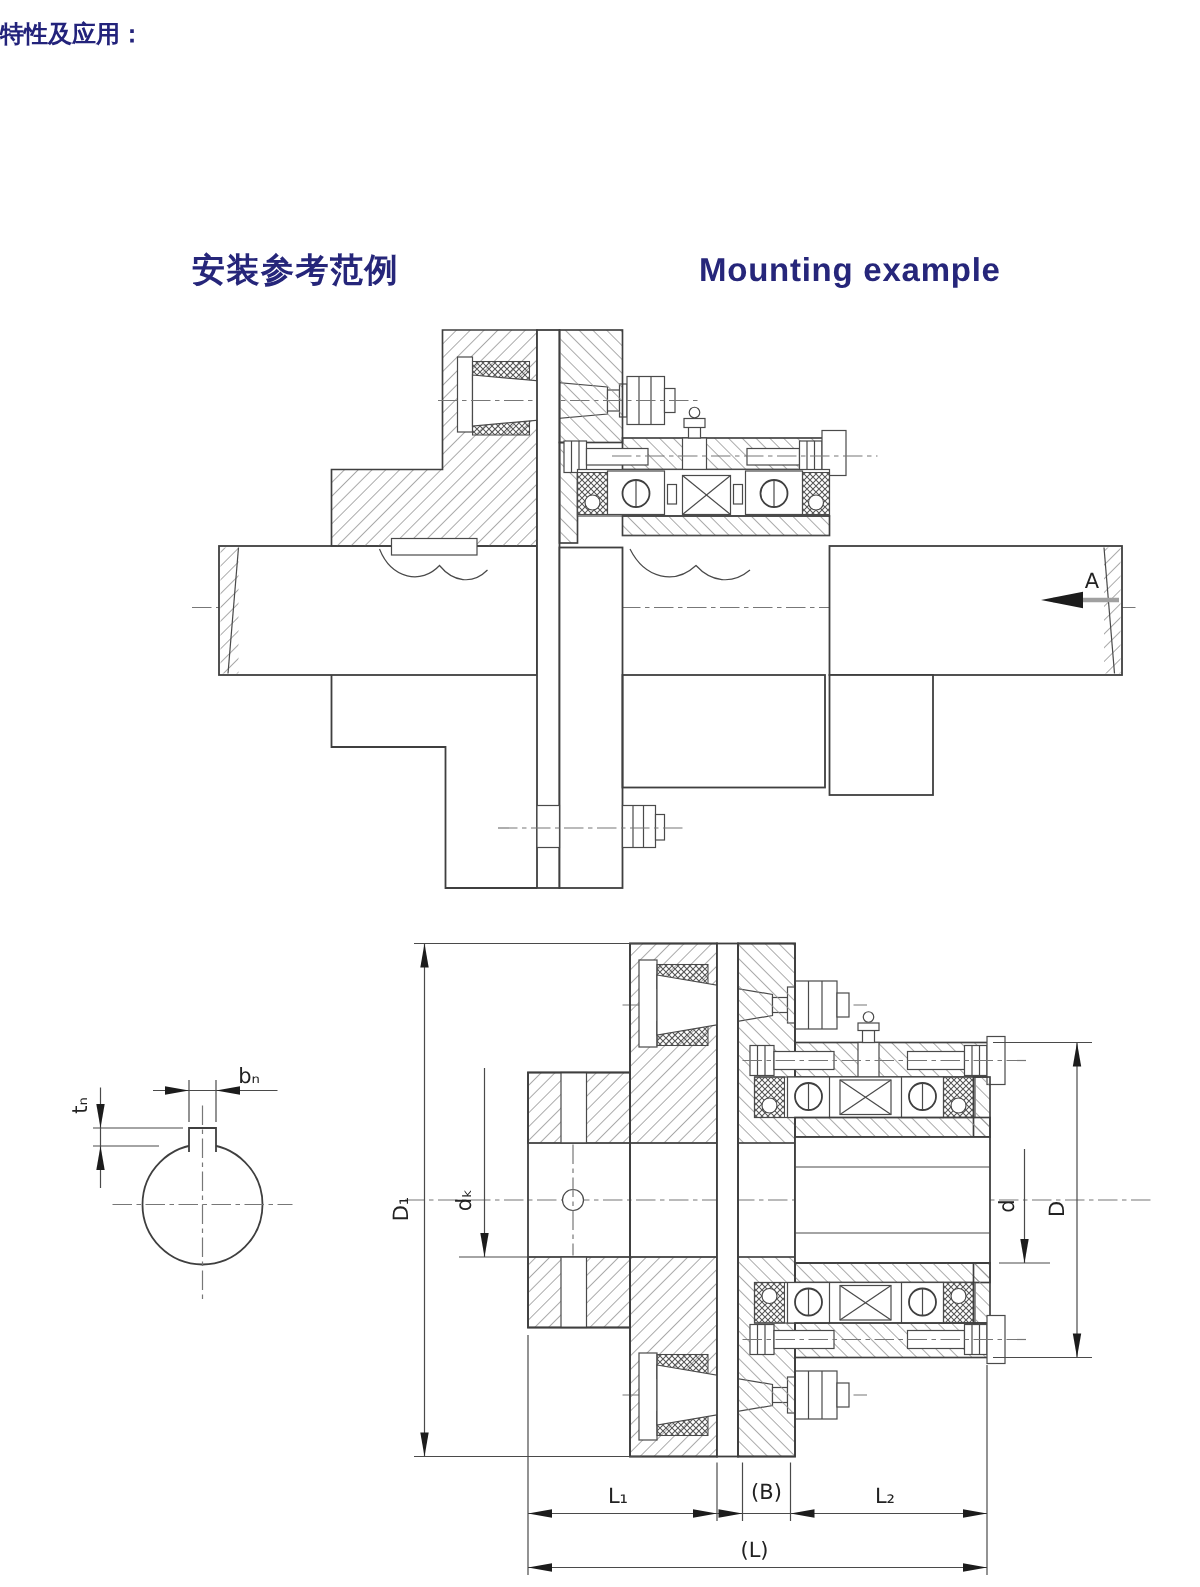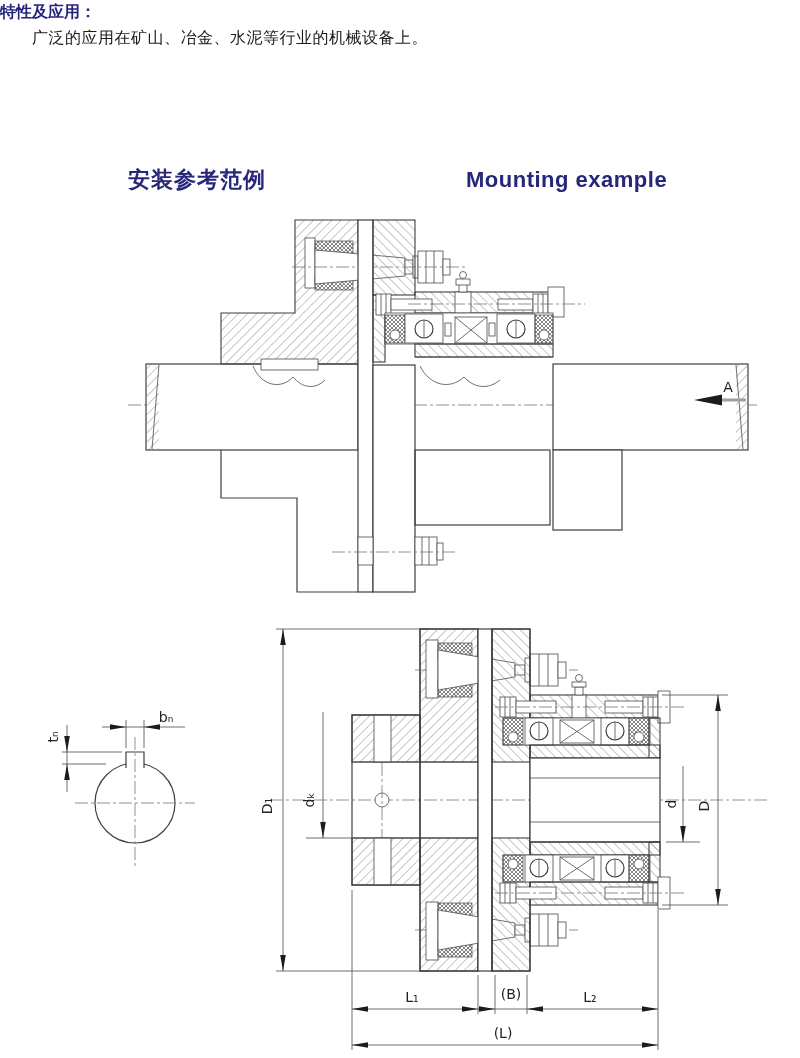--- a/index.html
+++ b/index.html
@@ -1,18 +1,18 @@
 <!DOCTYPE html>
 <html><head>
 <meta charset="utf-8">
 <style>
   html,body{margin:0;padding:0;background:#ffffff;}
   body{width:800px;height:1058px;position:relative;overflow:hidden;
        font-family:"Liberation Sans","DejaVu Sans",sans-serif;color:#1b1b1b;}
-  .header{position:relative;z-index:2;width:685px;padding-top:1px;}
+  .header{position:relative;z-index:2;width:685px;padding-top:13px;}
   .doc-title{font-size:16px;font-weight:bold;color:#23237b;line-height:22px;margin:0;}
   .header p{margin:0;font-size:16px;line-height:29px;text-indent:2em;
             letter-spacing:0.5px;color:#1b1b1b;}
   .sec-heading{position:absolute;z-index:2;font-weight:bold;color:#26267a;
                font-size:22px;letter-spacing:1px;white-space:nowrap;}
   #hzh{left:128px;top:165px;font-family:Liberation Mono, monospace;}
   #hen{left:466px;top:167px;letter-spacing:0.5px;}
   svg{position:absolute;left:0;top:0;z-index:1;pointer-events:none;}
   
   .ol  {fill:none;stroke:#3f3f3f;stroke-width:1.2;}
@@ -25,21 +25,20 @@
   .cl {fill:none;stroke:#777777;stroke-width:0.8;stroke-dasharray:13 3 3 3;}
   .dim{fill:none;stroke:#4a4a4a;stroke-width:0.8;}
   .arr{fill:#1c1c1c;stroke:none;}
   .dlabel{font-family:"DejaVu Sans",sans-serif;font-size:14px;fill:#222222;}
 </style>
 </head>
 <body>
 
 <div class="header">
   <h1 class="doc-title">特性及应用：</h1>
-  <p>广泛的应用在矿山、冶金、水泥等行业的机械设备上。</p>
 </div>
 
 <div id="hzh" class="sec-heading">安装参考范例</div>
 <div id="hen" class="sec-heading">Mounting example</div>
 
 <svg width="800" height="1058" viewBox="0 0 800 1058">
   <defs>
     <pattern id="h1" patternUnits="userSpaceOnUse" width="6.5" height="6.5" patternTransform="rotate(45)">
       <line x1="0" y1="0" x2="0" y2="6.5" stroke="#8f8f8f" stroke-width="1"></line>
     </pattern>

